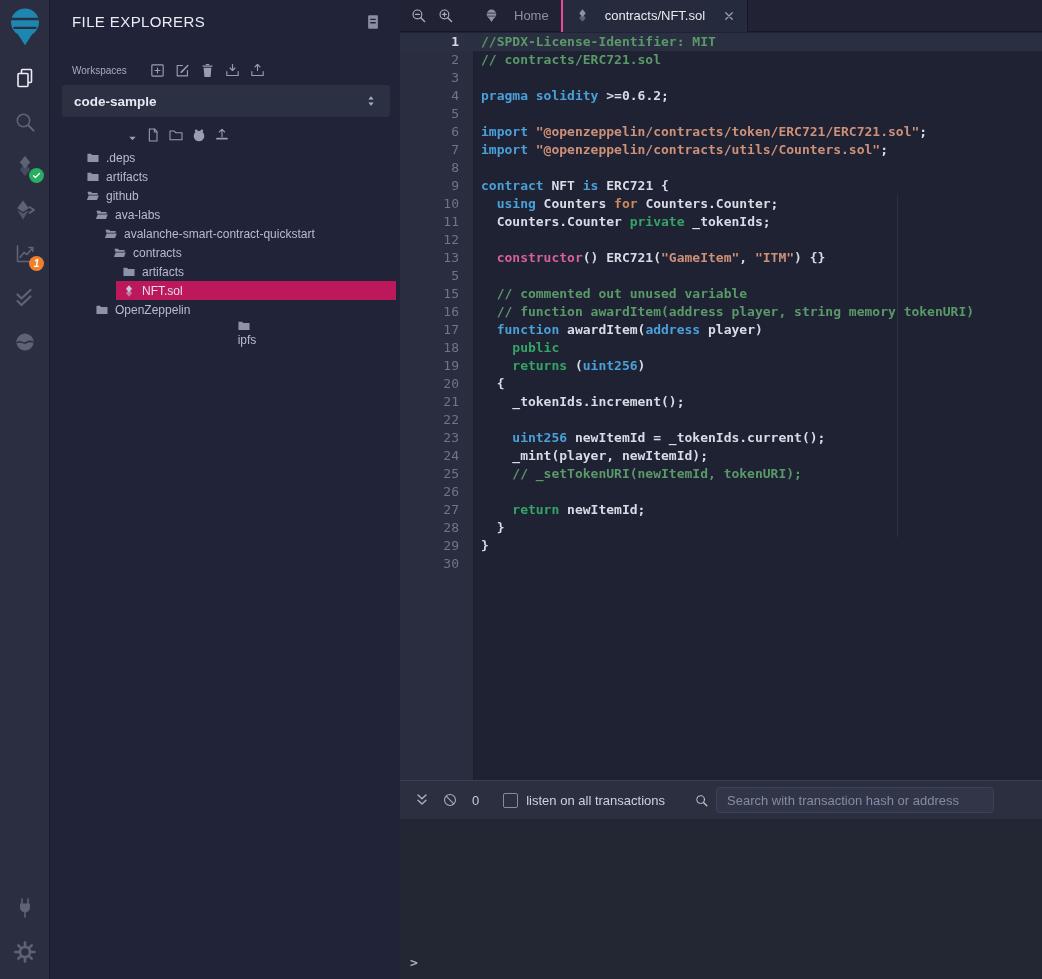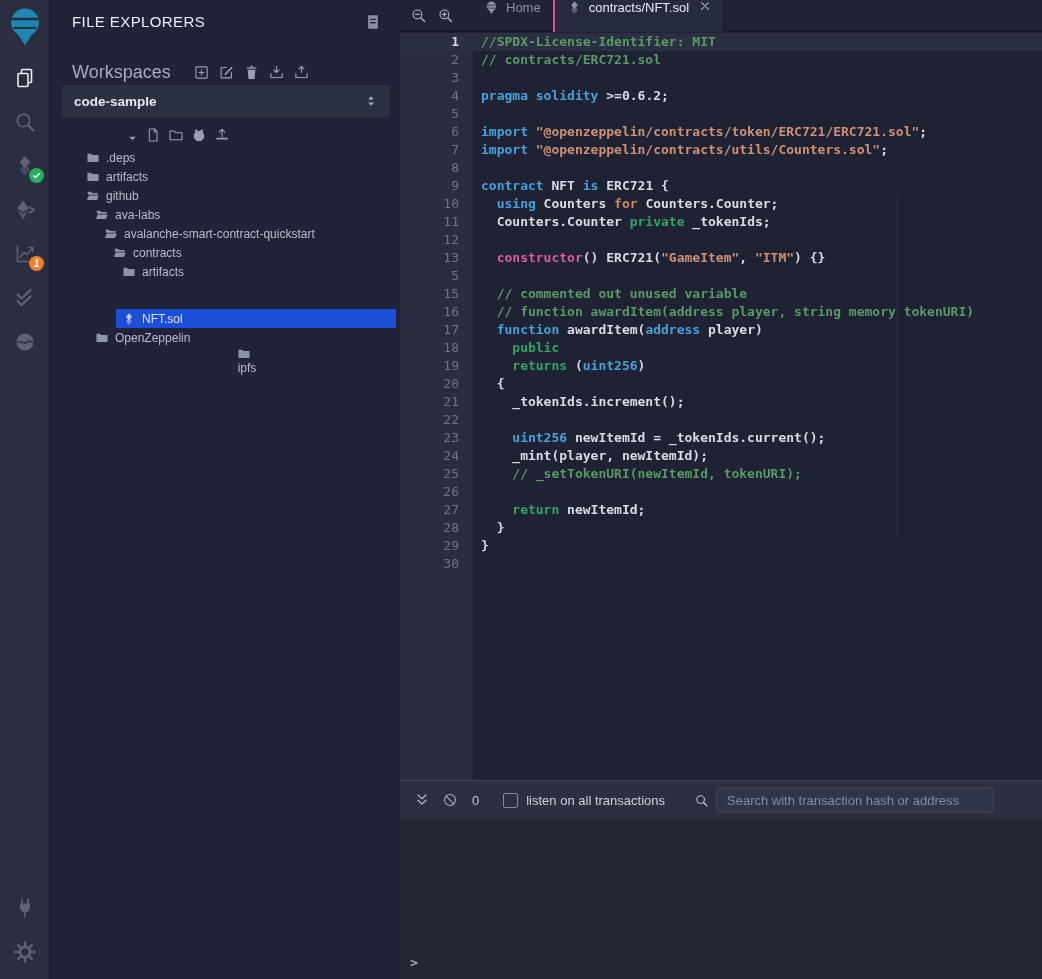--- a/index.html
+++ b/index.html
@@ -17,41 +17,41 @@
          display:flex;align-items:center;justify-content:center;font-size:10px;color:#fff;
          font-style:italic;font-weight:bold;}
   .badge svg{width:9px;height:9px;}
 
   
   .panel{position:absolute;left:51px;top:0;width:349px;height:979px;background:#212438;}
   .panel-title{position:absolute;left:21px;top:13px;font-size:15px;font-weight:normal;
                letter-spacing:.4px;color:#eaecf4;}
   .book{position:absolute;right:18px;top:13px;width:18px;height:18px;color:#9ba1b8;}
   .ws-row{position:absolute;left:21px;top:62px;display:flex;align-items:center;gap:8px;}
-  .ws-label{font-size:18px;color:#a6abc0;margin-right:14px;}
+  .ws-label{font-size:10px;color:#a6abc0;margin-right:14px;}
   .ws-ic{width:17px;height:17px;color:#989eb4;cursor:pointer;}
   .ws-select{position:absolute;left:11px;top:85px;width:328px;height:32px;background:#2c3043;
              border-radius:3px;display:flex;align-items:center;padding:0 12px;cursor:pointer;}
   .ws-select .val{font-size:13.5px;font-weight:bold;color:#e6e8f0;flex:1;}
   .ws-select .caret{width:14px;height:14px;color:#aab0c4;}
   .tree-toolbar{position:absolute;left:76px;top:127px;display:flex;align-items:center;gap:7px;}
   .tt-ic{width:16px;height:16px;color:#989eb4;cursor:pointer;}
   .tt-ic.small{width:11px;height:11px;}
   .tree{position:absolute;left:0;top:148px;width:349px;}
   .tree-row{height:19px;display:flex;align-items:center;font-size:12px;color:#b7bccf;cursor:pointer;}
   .tree-row .ic{width:14px;height:14px;margin-right:6px;color:#8d93ab;flex:0 0 auto;}
-  .tree-row.sel{background:#1d4ed8;color:#dfe2ec;margin-top:28px;}
+  .tree-row.sel{background:#be185d;color:#dfe2ec;}
   .tree-row.sel .ic{color:#c3c8d6;}
 
   
   .main{position:absolute;left:400px;top:0;width:642px;height:979px;background:#1e2233;}
   .tabbar{position:absolute;left:0;top:0;width:642px;height:32px;background:#212334;
           border-bottom:1px solid #15172a;display:flex;align-items:center;}
   .zoom-ic{width:17px;height:17px;color:#aab0c0;margin-left:10px;cursor:pointer;}
-  .tab{height:32px;display:flex;align-items:flex-start;padding:0 12px;gap:7px;font-size:13px;
+  .tab{height:32px;display:flex;align-items:center;padding:0 12px;gap:15px;font-size:13px;
        color:#8c92a6;cursor:pointer;}
   .tab.first{margin-left:18px;}
   .tab.active{background:#262a3d;color:#e8eaf2;border-left:2px solid #ec4899;
               border-right:1px solid #15172a;}
   .tab .tic{width:15px;height:15px;color:#8c92a6;}
   .tab .x{width:12px;height:12px;color:#9aa0b2;margin-left:3px;}
   .editor{position:absolute;left:0;top:33px;width:642px;height:747px;background:#1e2233;
           font-family:"DejaVu Sans Mono","Liberation Mono",monospace;font-size:13px;
           font-weight:bold;line-height:18px;}
   .editor::before{content:"";position:absolute;left:0;top:0;width:73px;height:100%;

